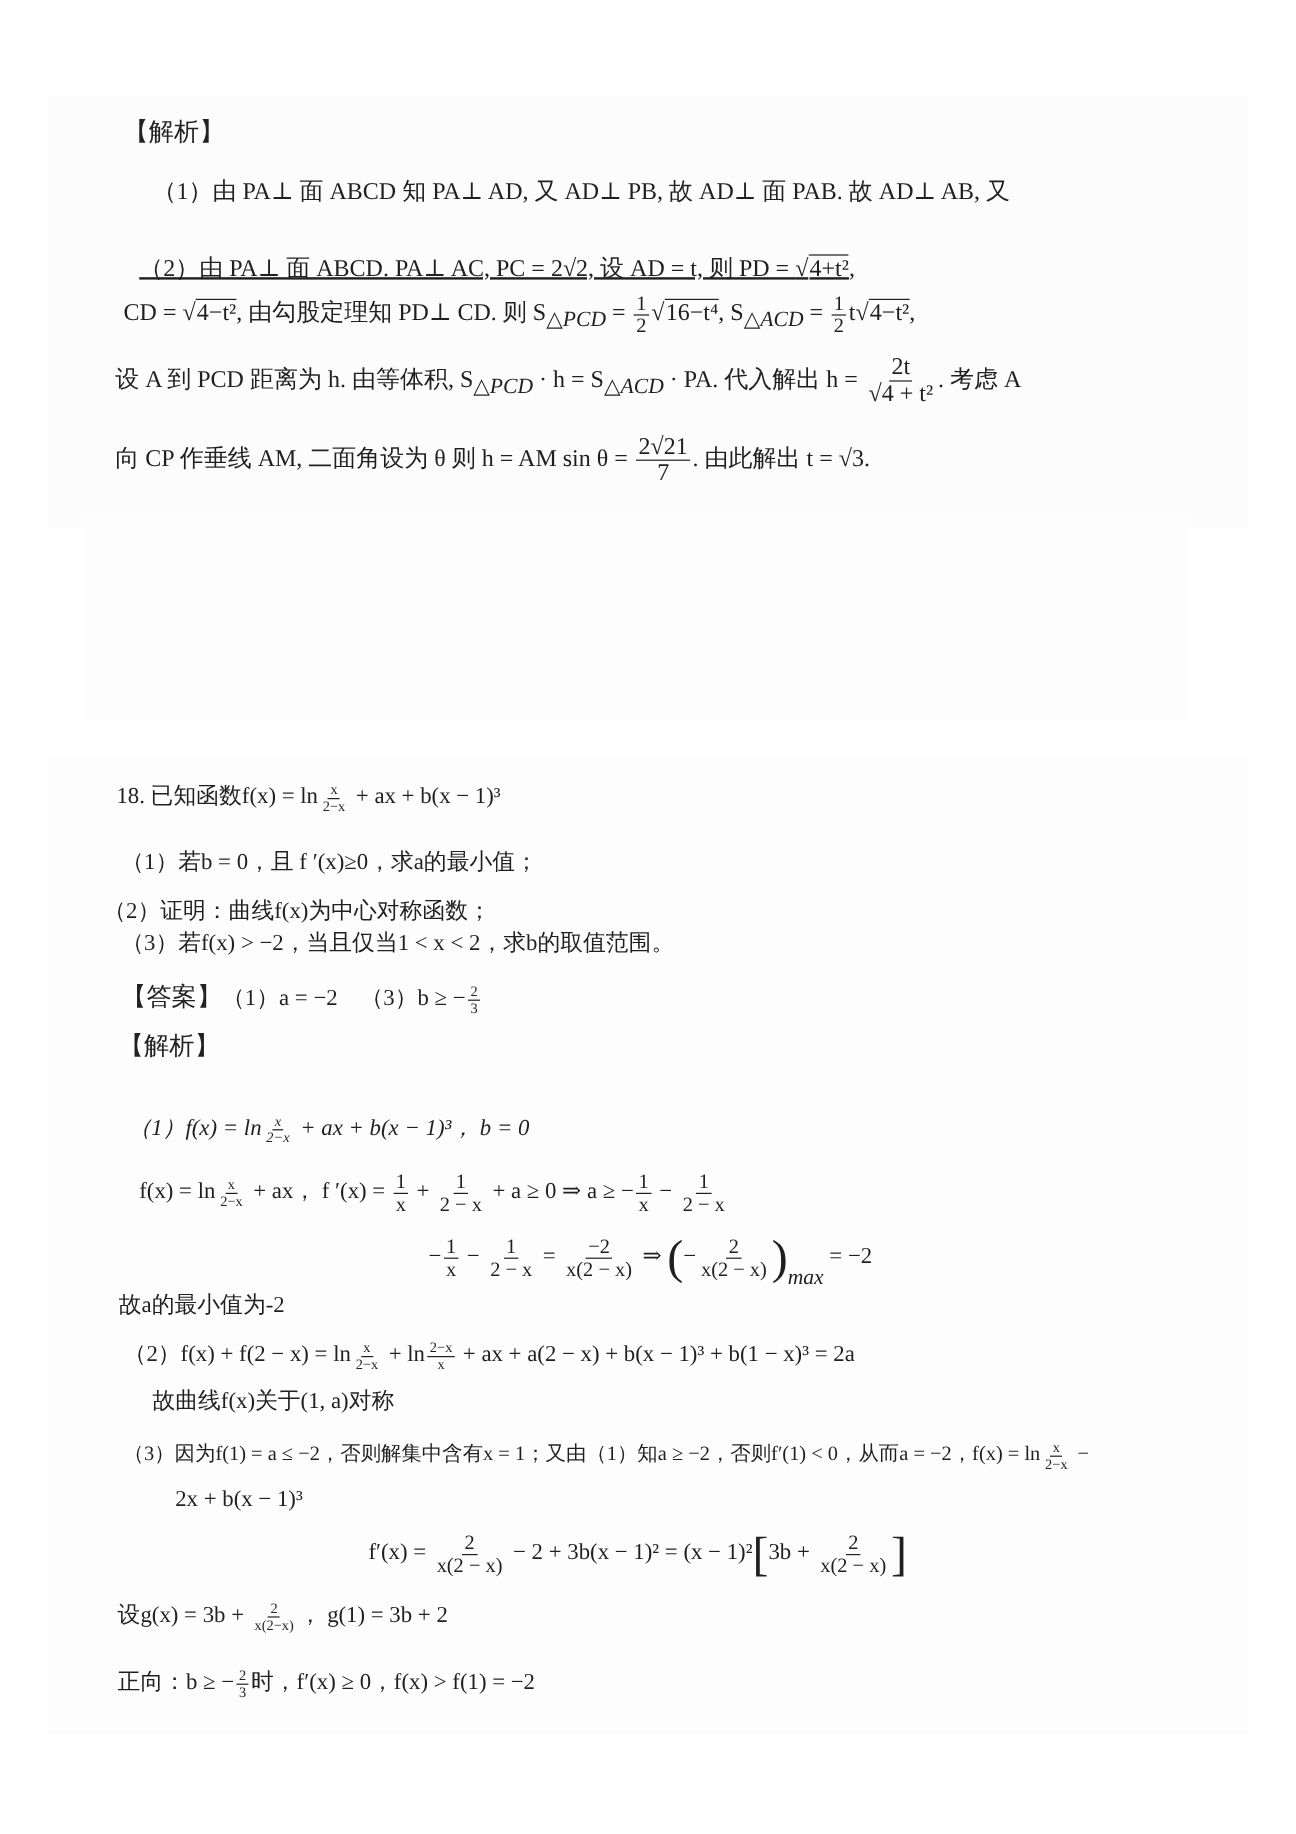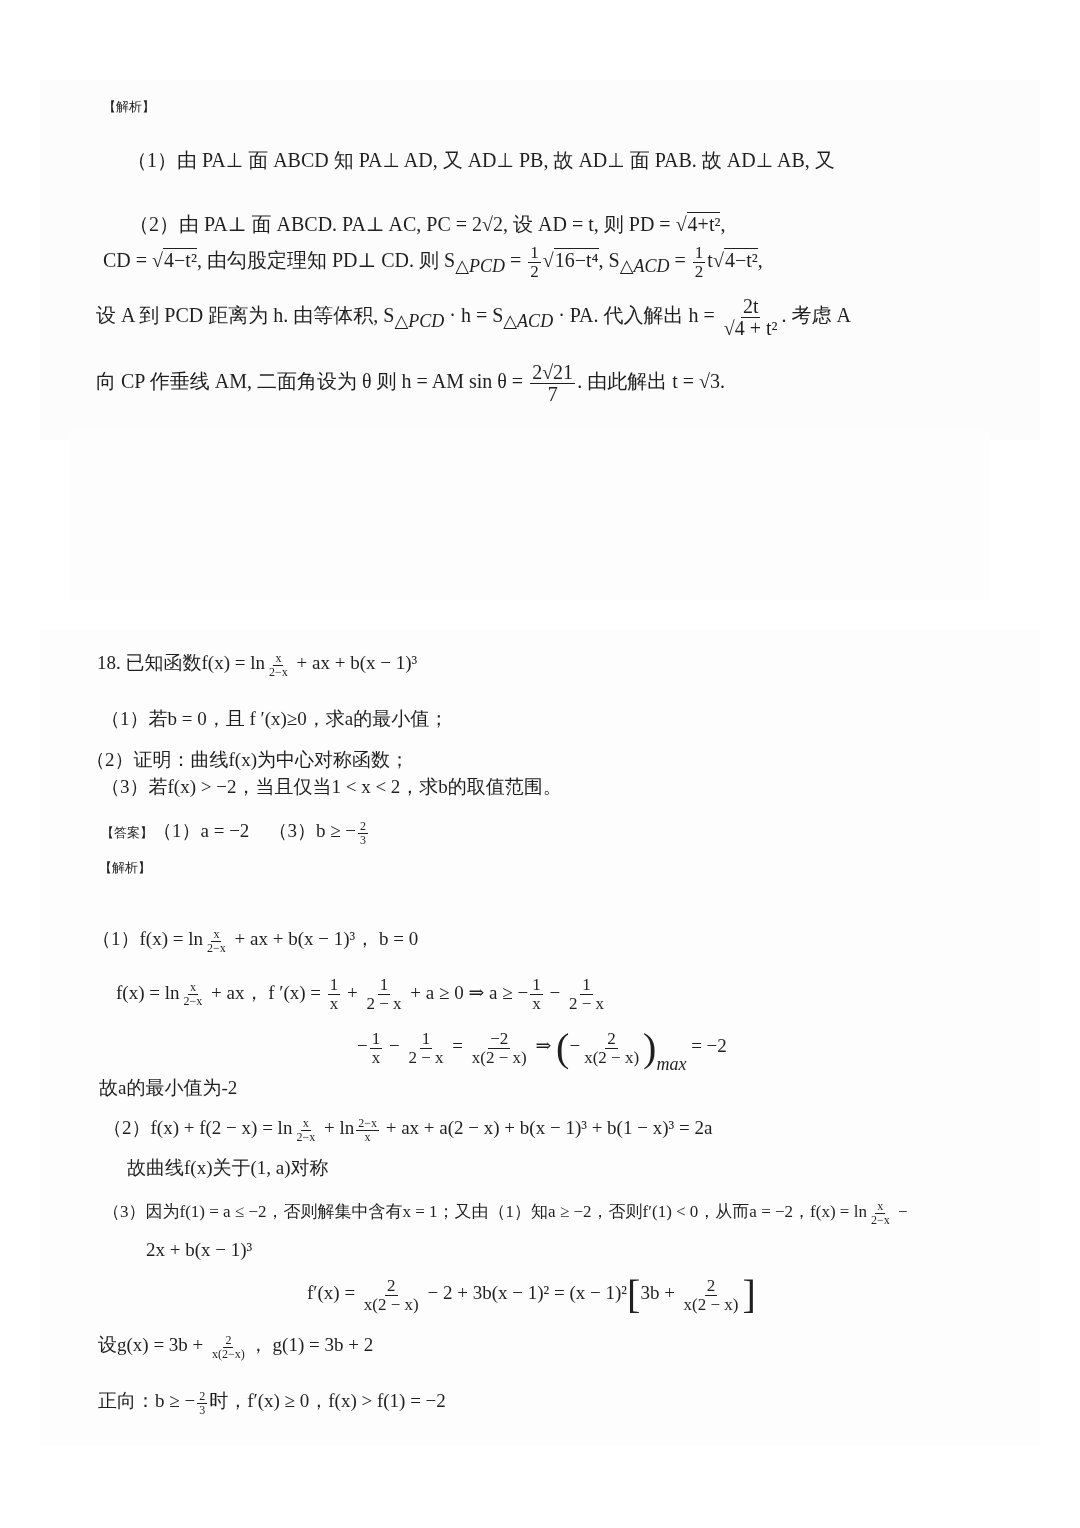--- a/index.html
+++ b/index.html
@@ -19,38 +19,38 @@
   .frac {
     display: inline-flex; flex-direction: column; align-items: center;
     vertical-align: middle; margin: 0 2px; line-height: 1.05;
   }
   .frac .num, .frac .den { padding: 0 2px; }
   .frac .num { border-bottom: 1.2px solid #1f1f1f; }
   .frac.sm { font-size: 12px; }
   .frac.md { font-size: 17px; }
   .sqrt { border-top: 1.2px solid #1f1f1f; padding-left: 1px; }
   .sub { font-size: 18px; vertical-align: -5px; font-style: italic; }
-  .heading { font-family: "DejaVu Sans", "Liberation Sans", sans-serif; font-size: 13px; color: #222; }
+  .heading { font-family: "DejaVu Sans", "Liberation Sans", sans-serif; font-size: 21px; color: #222; }
   .bracket { font-size: 40px; font-weight: 300; vertical-align: middle; }
   .paren-big { font-size: 40px; vertical-align: middle; }
 </style>
 </head>
 <body>
 
 <div class="page">
 
   <div class="bg-block" style="left:40px;top:80px;width:1000px;height:360px;"></div>
   <div class="bg-block" style="left:70px;top:430px;width:920px;height:170px;background:#fdfdfd;"></div>
   <div class="bg-block" style="left:40px;top:630px;width:1000px;height:815px;background:#fdfdfd;"></div>
 
   <div class="line heading" style="left:103px;top:100px;">【解析】</div>
 
-  <div class="line lg" style="left:127px;top:150px;font-family:Liberation Serif, serif;">（1）由 PA⊥ 面 ABCD 知 PA⊥ AD, 又 AD⊥ PB, 故 AD⊥ 面 PAB. 故 AD⊥ AB, 又</div>
+  <div class="line lg" style="left:127px;top:150px;">（1）由 PA⊥ 面 ABCD 知 PA⊥ AD, 又 AD⊥ PB, 故 AD⊥ 面 PAB. 故 AD⊥ AB, 又</div>
 
-  <div class="line lg" style="left:129px;top:214px;">
+  <div class="line lg" style="left:116px;top:214px;text-decoration:underline;">
     <span>（2）由 PA⊥ 面 ABCD. PA⊥ AC, PC = 2√2, 设 AD = t, 则 PD = </span><span>√</span><span class="sqrt">4+t²</span><span>,</span>
   </div>
 
   <div class="line lg" style="left:103px;top:244px;">
     <span>CD = √</span><span class="sqrt">4−t²</span><span>, 由勾股定理知 PD⊥ CD. 则 S</span><span class="sub">△PCD</span><span> = </span><span class="frac md">
         <span class="num">1</span>
         <span class="den">2</span>
       </span><span>√</span><span class="sqrt">16−t⁴</span><span>, S</span><span class="sub">△ACD</span><span> = </span><span class="frac md">
         <span class="num">1</span>
         <span class="den">2</span>
@@ -84,21 +84,21 @@
 
   <div class="line" style="left:101px;top:820px;">
     <span class="heading">【答案】</span><span>（1）a = −2</span><span>&nbsp;&nbsp;&nbsp;&nbsp;</span><span>（3）b ≥ −</span><span class="frac sm">
         <span class="num">2</span>
         <span class="den">3</span>
       </span>
   </div>
 
   <div class="line heading" style="left:99px;top:861px;">【解析】</div>
 
-  <div class="line" style="left:92px;top:928px;">
+  <div class="line" style="left:107px;top:928px;font-style:italic;">
     <span>（1）f(x) = ln</span><span class="frac sm">
         <span class="num">x</span>
         <span class="den">2−x</span>
       </span><span> + ax + b(x − 1)³， b = 0</span>
   </div>
 
   <div class="line" style="left:116px;top:976px;">
     <span>f(x) = ln</span><span class="frac sm">
         <span class="num">x</span>
         <span class="den">2−x</span>

